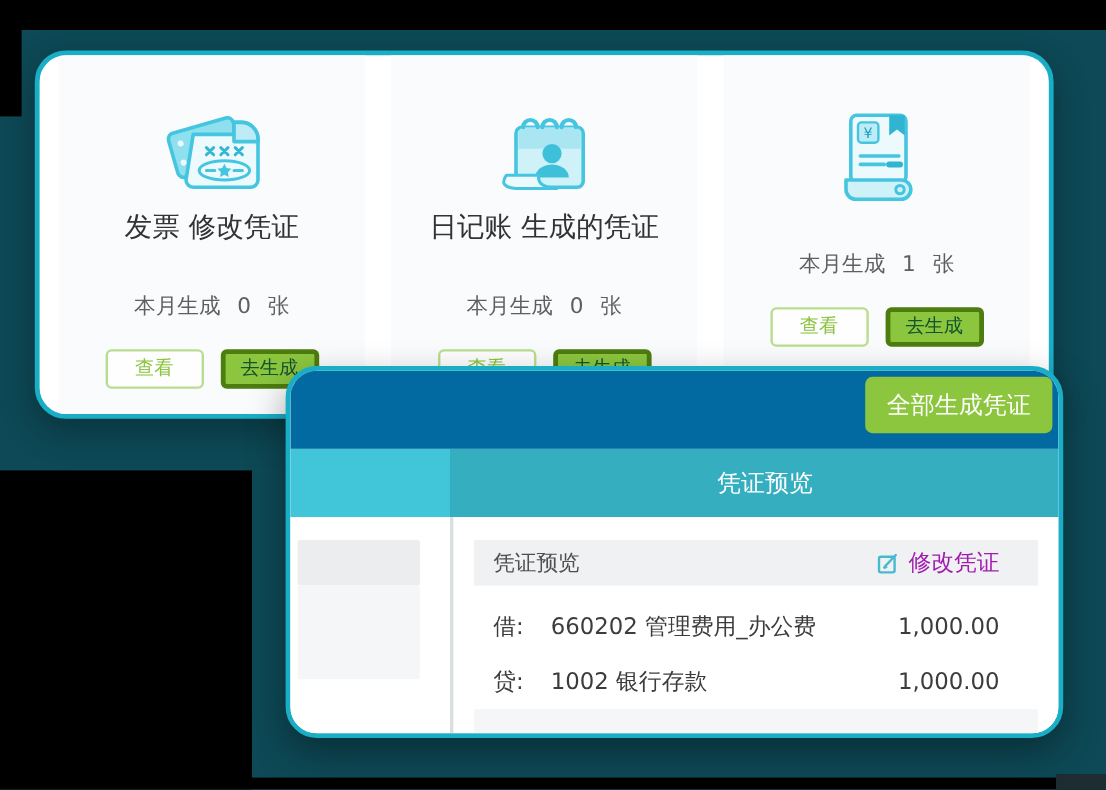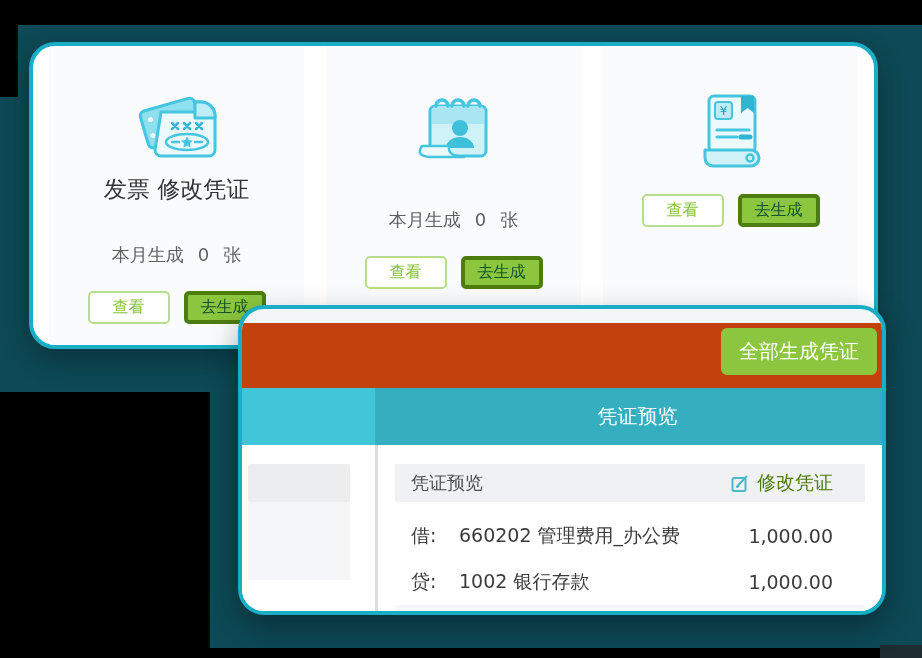--- a/index.html
+++ b/index.html
@@ -36,21 +36,21 @@
          font-size:16px; border-radius:5px; cursor:pointer; }
   .btn-view { background:#fdfefd; border:2px solid #b9dd8e; color:#8bc440; }
   .btn-gen  { background:#8cc63f; border:4px solid #4d7c0f; color:#14532d; }
 
   
   #panel-preview {
     position:absolute; left:238px; top:305px; width:648px; height:310px;
     background:#f3f6f7; border:4px solid #1aaec6; border-radius:26px;
     overflow:hidden; box-shadow:0 12px 30px rgba(0,0,0,.35); z-index:2;
   }
-  .p2-header { position:relative; height:65px; background:#c2410c;margin-top:14px; }
+  .p2-header { position:relative; height:65px; background:#0369a1; }
   .btn-generate-all {
     position:absolute; top:5px; right:5px; height:47px; padding:0 18px;
     background:#8cc63f; color:#fff; font-size:20px; border:none; border-radius:6px;
     display:flex; align-items:center; cursor:pointer;
   }
   .p2-bar { height:57px; display:flex; }
   .bar-left  { width:133px; background:#40c5d9; }
   .bar-right { flex:1; background:#35aec0; color:#fff; font-size:20px;
                display:flex; align-items:center; justify-content:center; padding-left:18px; }
   .p2-body { display:flex; height:180px; background:#ffffff; }
@@ -59,21 +59,21 @@
   .side-block.b1 { top:19px; height:38px; background:#ebedee; }
   .side-block.b2 { top:57px; height:78px; background:#f5f6f7; }
   .p2-divider { width:3px; background:#dbdee0; }
   .p2-main { flex:1; position:relative; background:#fff; }
   .voucher-section { position:absolute; left:17px; right:17px; top:19px; bottom:0; }
   .section-header {
     height:38px; background:#eff1f2; display:flex; align-items:center;
     padding:0 32px 0 16px; font-size:18px; color:#4f4f4f;
   }
   .edit-link { margin-left:auto; display:flex; align-items:center; gap:7px;
-               color:#4d7c0f; font-size:19px; cursor:pointer; }
+               color:#a21caf; font-size:19px; cursor:pointer; }
   .entry-row { display:flex; align-items:center; height:36px; padding:0 32px 0 16px;
                font-size:19px; color:#3c3c3c; }
   .entry-row.r1 { margin-top:16px; }
   .entry-row.r2 { margin-top:10px; }
   .entry-side { width:48px; }
   .entry-account { flex:1; }
   .section-footer { position:absolute; left:0; right:0; bottom:0; height:20px; background:#f4f6f7; }
 </style>
 </head>
 <body>
@@ -113,20 +113,21 @@
 
     <div class="card">
       <svg class="card-icon" viewBox="0 0 100 84">
         <rect x="26" y="20" width="56" height="50" rx="5" fill="#cff2f9" stroke="#45c5df" stroke-width="3"></rect>
         <path d="M28 25 a5 5 0 0 1 5 -5 h42 a5 5 0 0 1 5 5 v13 h-52 z" fill="#a9e6f2"></path>
         <path d="M32 20 a6 6 0 0 1 12 0 M48 20 a6 6 0 0 1 12 0 M64 20 a6 6 0 0 1 12 0" fill="none" stroke="#45c5df" stroke-width="3.5" stroke-linecap="round"></path>
         <circle cx="56" cy="42" r="8" fill="#3fc0da"></circle>
         <path d="M42 62 a14 11 0 0 1 28 0 z" fill="#3fc0da"></path>
         <path d="M18 60 q-7 10 8 11 l34 0 q-17 -1 -15 -11 z" fill="#ecfafd" stroke="#45c5df" stroke-width="2.5" stroke-linejoin="round"></path>
       </svg>
+      <div class="card-title">日记账 生成的凭证</div>
       <div class="card-count">
         <span>本月生成</span><span>0</span><span>张</span>
       </div>
       <div class="card-btns">
         <div class="btn btn-view">查看</div>
         <div class="btn btn-gen">去生成</div>
       </div>
     </div>
 
     <div class="card">
@@ -134,20 +135,23 @@
         <rect x="28" y="10" width="46" height="56" rx="5" fill="#ecfafd" stroke="#45c5df" stroke-width="3"></rect>
         <path d="M60 10 v17 l6.5 -5 6.5 5 v-17 z" fill="#2fb4d2"></path>
         <rect x="34" y="16" width="17" height="17" rx="3" fill="#bdecf6" stroke="#45c5df" stroke-width="2"></rect>
         <text x="42.5" y="29" font-size="12" fill="#1d9cba" text-anchor="middle" font-family="DejaVu Sans, sans-serif">¥</text>
         <path d="M36 44 h32" stroke="#45c5df" stroke-width="3" stroke-linecap="round"></path>
         <path d="M36 51 h20" stroke="#45c5df" stroke-width="3" stroke-linecap="round"></path>
         <path d="M60 51 h9" stroke="#2fb4d2" stroke-width="5" stroke-linecap="round"></path>
         <path d="M24 64 h46 a8 8 0 0 1 0 16 h-38 a8 8 0 0 1 -8 -8 z" fill="#cff2f9" stroke="#45c5df" stroke-width="3" stroke-linejoin="round"></path>
         <circle cx="69" cy="72" r="3.5" fill="none" stroke="#45c5df" stroke-width="2.5"></circle>
       </svg>
+      <div class="card-count">
+        <span>本月生成</span><span>1</span><span>张</span>
+      </div>
       <div class="card-btns">
         <div class="btn btn-view">查看</div>
         <div class="btn btn-gen">去生成</div>
       </div>
     </div>
 
   </div>
 </div>
 
 <div id="panel-preview">

